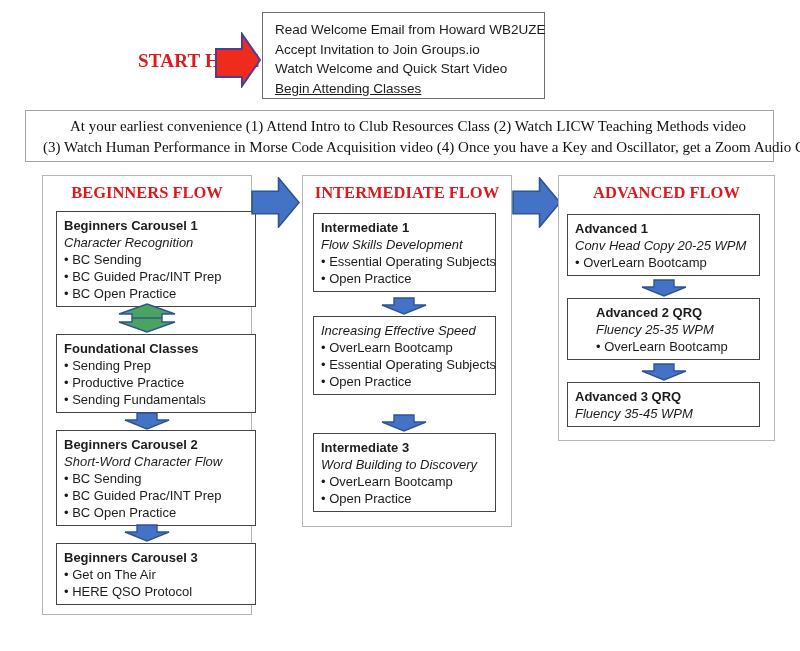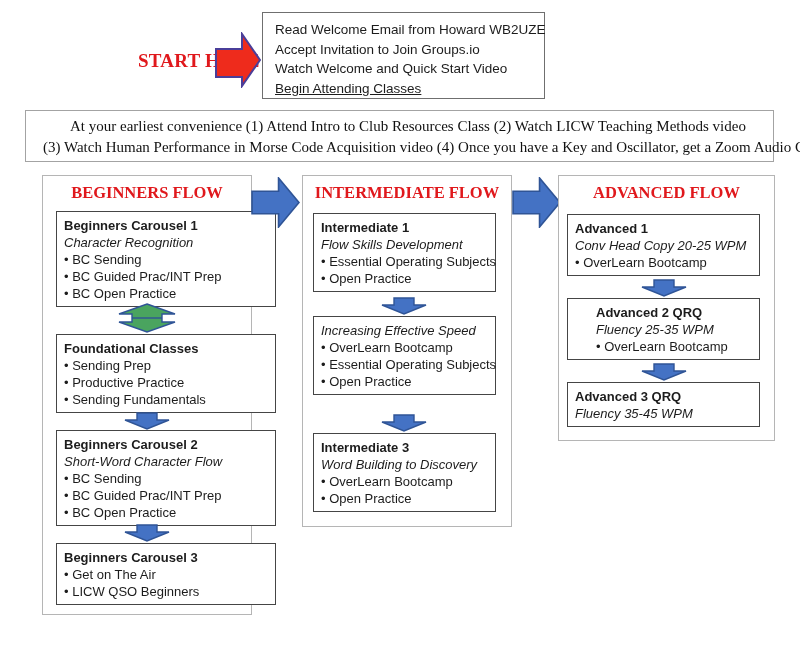--- a/index.html
+++ b/index.html
@@ -45,21 +45,21 @@
   }
   .class-box{
     position:absolute;background:#fff;border:1.2px solid #454545;
     box-sizing:border-box;padding:5px 7px 4px 7px;font-size:13px;line-height:17px;
   }
   .class-box .bt{font-weight:bold;white-space:nowrap;}
   .class-box .bs{font-style:italic;white-space:nowrap;}
   .class-box .li{white-space:nowrap;}
   .class-box .li::before{content:"\2022\00a0";}
   
-  .b-box{left:13px;width:220px;}
+  .b-box{left:13px;width:200px;}
   .box-b1{top:35px;}  .box-bf{top:158px;} .box-b2{top:254px;} .box-b3{top:367px;}
   
   .i-box{left:10px;width:183px;}
   .box-i1{top:37px;}  .box-i2{top:140px;} .box-i3{top:257px;}
   
   .a-box{left:8px;width:193px;}
   .box-a1{top:38px;}  .box-a2{top:122px;padding-left:28px;} .box-a3{top:206px;}
   
   .flow-arrow{position:absolute;width:49px;height:51px;top:177px;}
   .flow-arrow polygon{fill:var(--arrow-blue,#4472c4);stroke:var(--arrow-blue-outline,#2f5496);stroke-width:1.6;}
@@ -131,21 +131,21 @@
       <div class="li">BC Open Practice</div>
     </div>
 
     <svg class="down-arrow da-b2" viewBox="0 0 46 18" aria-hidden="true">
       <polygon points="13,1 33,1 33,8 45,8 23,17 1,8 13,8"></polygon>
     </svg>
 
     <div class="class-box b-box box-b3">
       <div class="bt">Beginners Carousel 3</div>
       <div class="li">Get on The Air</div>
-      <div class="li">LICW QSO Beginners</div>
+      <div class="li">HERE QSO Protocol</div>
     </div>
   </div>
 
   <svg class="flow-arrow fa1" viewBox="0 0 48 50" aria-hidden="true">
     <polygon points="1,14 27,14 27,1 47,25 27,49 27,36 1,36"></polygon>
   </svg>
 
   <div class="col-outer col-intermediate">
     <div class="col-title">INTERMEDIATE FLOW</div>
 

